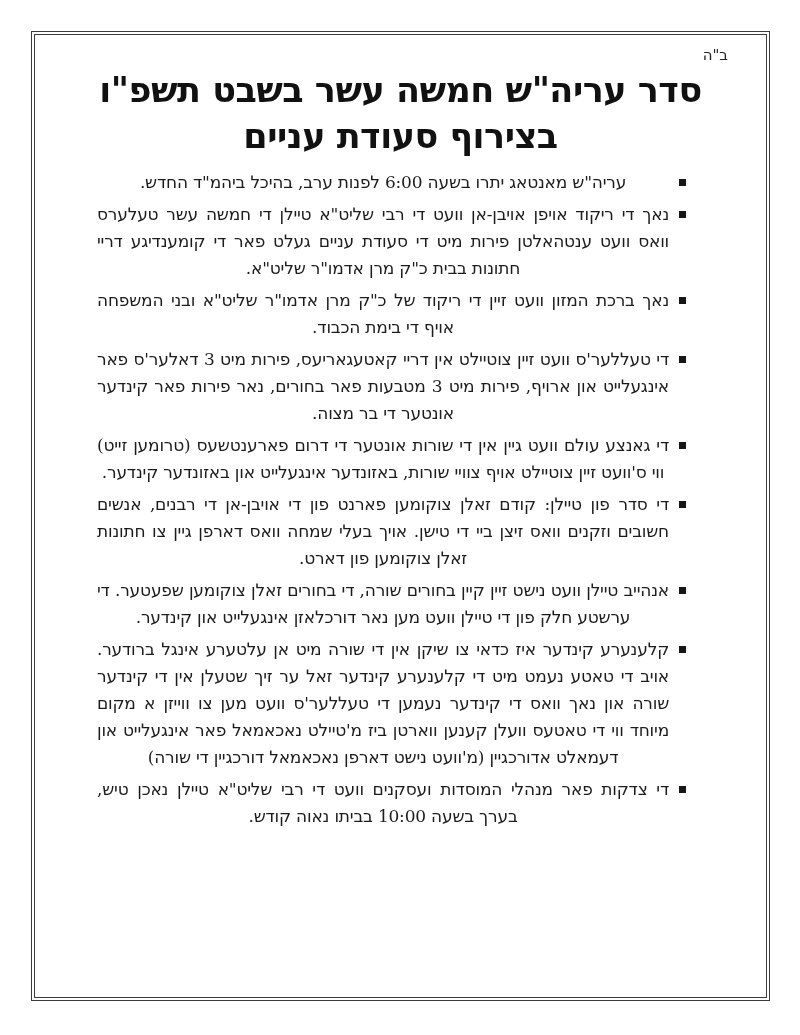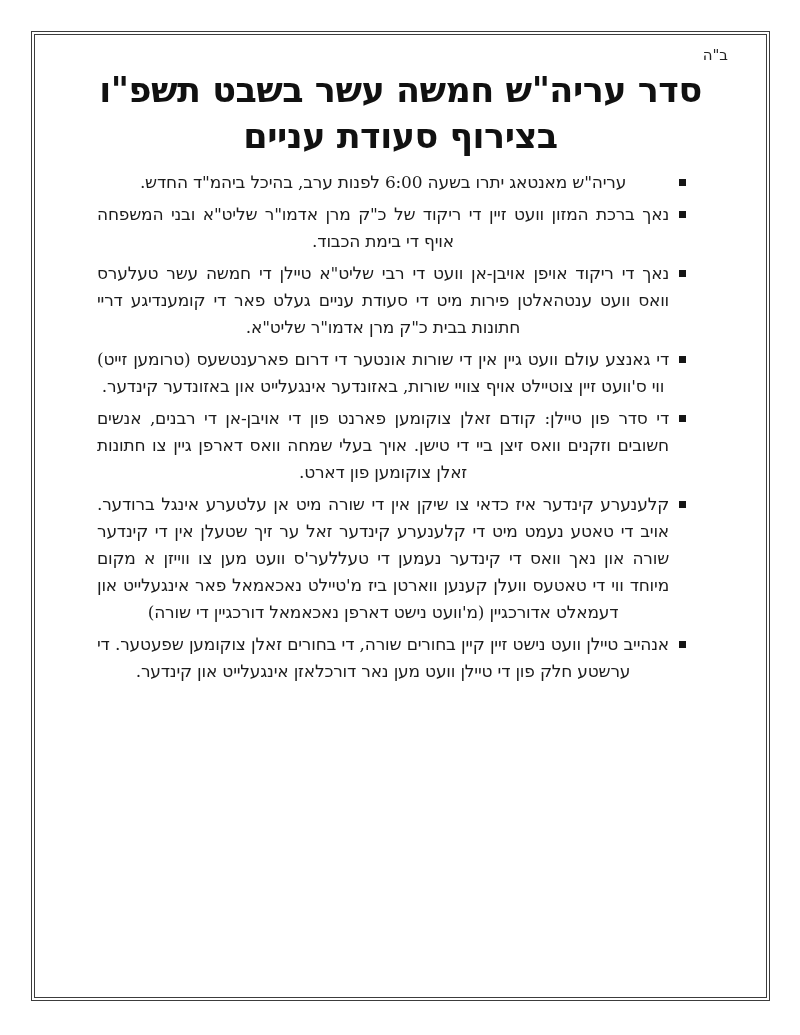--- a/index.html
+++ b/index.html
@@ -83,45 +83,53 @@
     <div class="bullet-list">
 
       <div class="bullet-item">
         <span class="bullet-marker"></span>
         <p class="bullet-text">עריה"ש מאנטאג יתרו בשעה 6:00 לפנות ערב, בהיכל ביהמ"ד החדש.</p>
       </div>
 
 
       <div class="bullet-item">
         <span class="bullet-marker"></span>
+        <p class="bullet-text">נאך די ריקוד אויפן אויבן-אן וועט די רבי שליט"א טיילן די חמשה עשר טעלערס וואס וועט ענטהאלטן פירות מיט די סעודת עניים געלט פאר די קומענדיגע דריי חתונות בבית כ"ק מרן אדמו"ר שליט"א.</p>
+      </div>
+
+      <div class="bullet-item">
+        <span class="bullet-marker"></span>
         <p class="bullet-text">נאך ברכת המזון וועט זיין די ריקוד של כ"ק מרן אדמו"ר שליט"א ובני המשפחה אויף די בימת הכבוד.</p>
       </div>
 
       <div class="bullet-item">
         <span class="bullet-marker"></span>
-        <p class="bullet-text">נאך די ריקוד אויפן אויבן-אן וועט די רבי שליט"א טיילן די חמשה עשר טעלערס וואס וועט ענטהאלטן פירות מיט די סעודת עניים געלט פאר די קומענדיגע דריי חתונות בבית כ"ק מרן אדמו"ר שליט"א.</p>
+        <p class="bullet-text">די טעללער'ס וועט זיין צוטיילט אין דריי קאטעגאריעס, פירות מיט 3 דאלער'ס פאר אינגעלייט און ארויף, פירות מיט 3 מטבעות פאר בחורים, נאר פירות פאר קינדער אונטער די בר מצוה.</p>
       </div>
-
 
       <div class="bullet-item">
         <span class="bullet-marker"></span>
         <p class="bullet-text">די גאנצע עולם וועט גיין אין די שורות אונטער די דרום פארענטשעס (טרומען זייט) ווי ס'וועט זיין צוטיילט אויף צוויי שורות, באזונדער אינגעלייט און באזונדער קינדער.</p>
       </div>
 
       <div class="bullet-item">
         <span class="bullet-marker"></span>
         <p class="bullet-text">די סדר פון טיילן: קודם זאלן צוקומען פארנט פון די אויבן-אן די רבנים, אנשים חשובים וזקנים וואס זיצן ביי די טישן. אויך בעלי שמחה וואס דארפן גיין צו חתונות זאלן צוקומען פון דארט.</p>
       </div>
 
       <div class="bullet-item">
         <span class="bullet-marker"></span>
+        <p class="bullet-text">אנהייב טיילן וועט נישט זיין קיין בחורים שורה, די בחורים זאלן צוקומען שפעטער. די ערשטע חלק פון די טיילן וועט מען נאר דורכלאזן אינגעלייט און קינדער.</p>
+      </div>
+
+      <div class="bullet-item">
+        <span class="bullet-marker"></span>
         <p class="bullet-text">קלענערע קינדער איז כדאי צו שיקן אין די שורה מיט אן עלטערע אינגל ברודער. אויב די טאטע נעמט מיט די קלענערע קינדער זאל ער זיך שטעלן אין די קינדער שורה און נאך וואס די קינדער נעמען די טעללער'ס וועט מען צו ווייזן א מקום מיוחד ווי די טאטעס וועלן קענען ווארטן ביז מ'טיילט נאכאמאל פאר אינגעלייט און דעמאלט אדורכגיין (מ'וועט נישט דארפן נאכאמאל דורכגיין די שורה)</p>
       </div>
 
       <div class="bullet-item">
         <span class="bullet-marker"></span>
-        <p class="bullet-text">אנהייב טיילן וועט נישט זיין קיין בחורים שורה, די בחורים זאלן צוקומען שפעטער. די ערשטע חלק פון די טיילן וועט מען נאר דורכלאזן אינגעלייט און קינדער.</p>
+        <p class="bullet-text">די צדקות פאר מנהלי המוסדות ועסקנים וועט די רבי שליט"א טיילן נאכן טיש, בערך בשעה 10:00 בביתו נאוה קודש.</p>
       </div>
-
 
     </div>
   </div>
 </div>
 
 </body></html>

